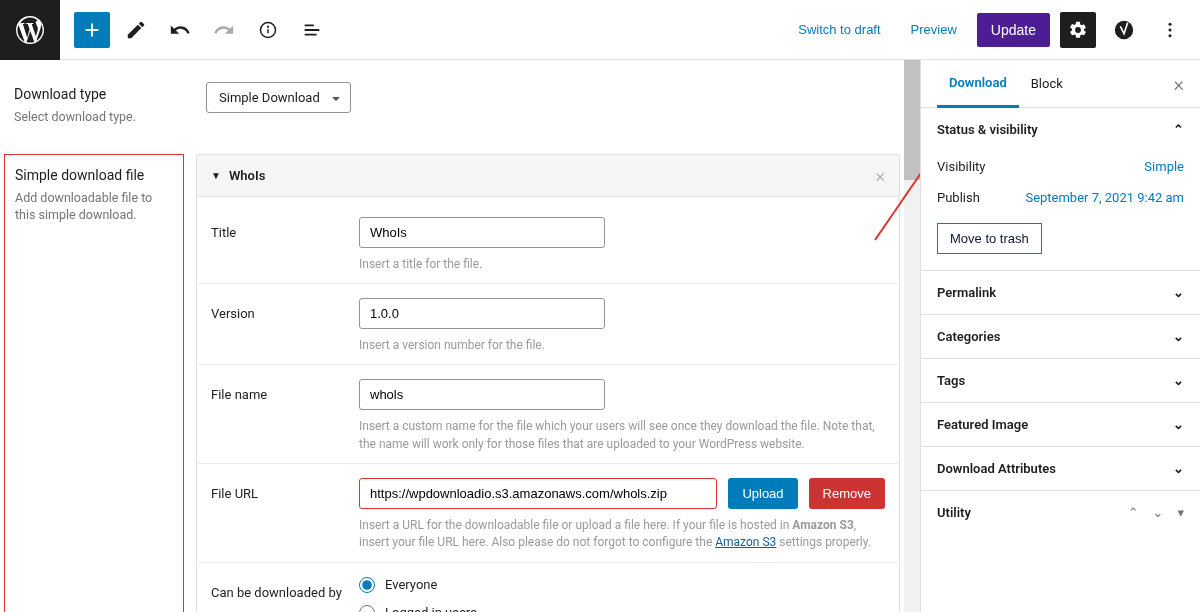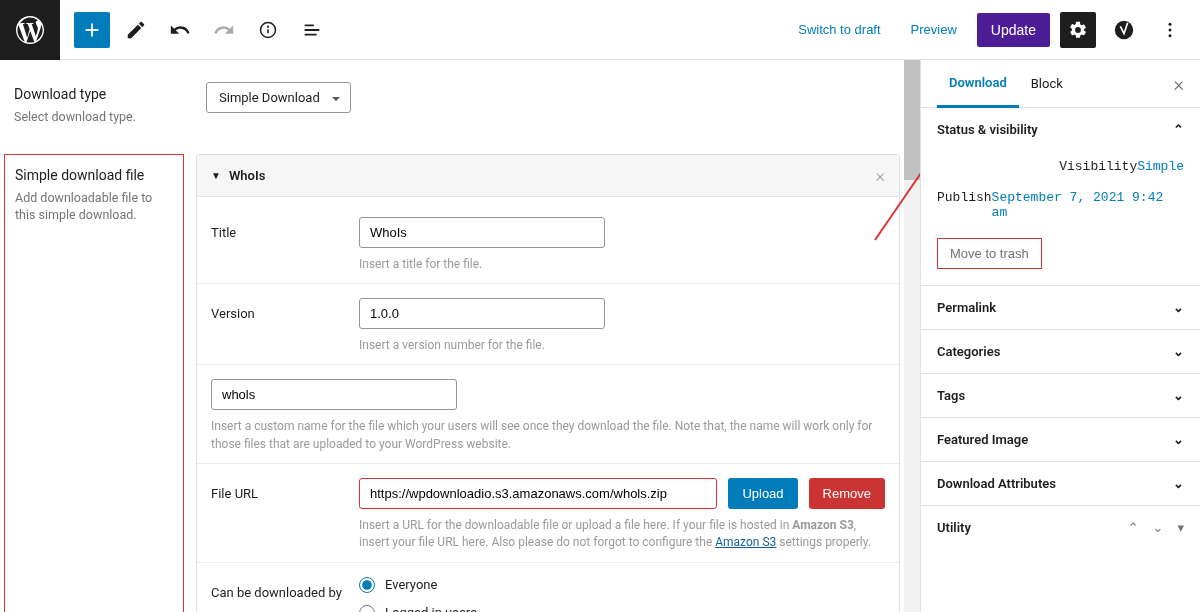--- a/index.html
+++ b/index.html
@@ -49,23 +49,23 @@
 .sidebar { width: 280px; border-left: 1px solid #e0e0e0; display: flex; flex-direction: column; overflow-y: auto; }
 .tabs { display: flex; align-items: center; border-bottom: 1px solid #e0e0e0; height: 48px; padding: 0 16px; }
 .tab { padding: 0 12px; height: 48px; display: flex; align-items: center; font-size: 13px; color: #1e1e1e; cursor: pointer; }
 .tab.active { border-bottom: 3px solid #007cba; font-weight: 600; color: #007cba; }
 .tab-close { margin-left: auto; font-size: 20px; color: #666; cursor: pointer; font-weight: 300; }
 .panel { border-bottom: 1px solid #e0e0e0; }
 .panel-h { padding: 14px 16px; display: flex; align-items: center; justify-content: space-between; cursor: pointer; }
 .panel-h span { font-weight: 600; font-size: 13px; }
 .chev-up, .chev-dn { font-size: 11px; color: #1e1e1e; }
 .panel-body { padding: 0 16px 16px; }
-.sb-row { display: flex; justify-content: flex-end; padding: 8px 0; font-size: 13px; font-family: Liberation Mono, monospace; }
+.sb-row { display: flex; justify-content: space-between; padding: 8px 0; font-size: 13px; }
 .sb-row .v { color: #007cba; }
-.trash-btn { border: 1px solid #cc3333; color: #737373; background: #fff; padding: 7px 12px; font-size: 13px; cursor: pointer; margin-top: 10px; }
+.trash-btn { border: 1px solid #cc3333; color: #0f172a; background: #fff; padding: 7px 12px; font-size: 13px; cursor: pointer; margin-top: 10px; }
 .util-row { display: flex; align-items: center; padding: 14px 16px; gap: 14px; }
 .util-row span.t { font-weight: 600; flex: 1; }
 .util-ico { font-size: 13px; color: #757575; cursor: pointer; }
 .scrollbar-stub { width: 16px; background: #f1f1f1; position: absolute; right: 0; top: 0; bottom: 0; }
 .scrollbar-thumb { width: 16px; height: 120px; background: #c1c1c1; position: absolute; right: 0; top: 0; }
 .arrow-overlay { position: absolute; pointer-events: none; }
 </style>
 </head>
 <body>
 
@@ -170,20 +170,21 @@
               </div>
             </div>
             <div class="frow">
               <div class="flab">Version</div>
               <div class="fctl">
                 <input class="txt-input" value="1.0.0" style="">
                 <div class="help">Insert a version number for the file.</div>
               </div>
             </div>
             <div class="frow">
+              <div class="flab">File name</div>
               <div class="fctl">
                 <input class="txt-input" value="whols" style="">
                 <div class="help">Insert a custom name for the file which your users will see once they download the file. Note that, the name will work only for those files that are uploaded to your WordPress website.</div>
               </div>
             </div>
             <div class="frow">
               <div class="flab">File URL</div>
               <div class="fctl">
                 <div class="url-row">
                   <input class="url-input hl-box" value="https://wpdownloadio.s3.amazonaws.com/whols.zip" style="">

